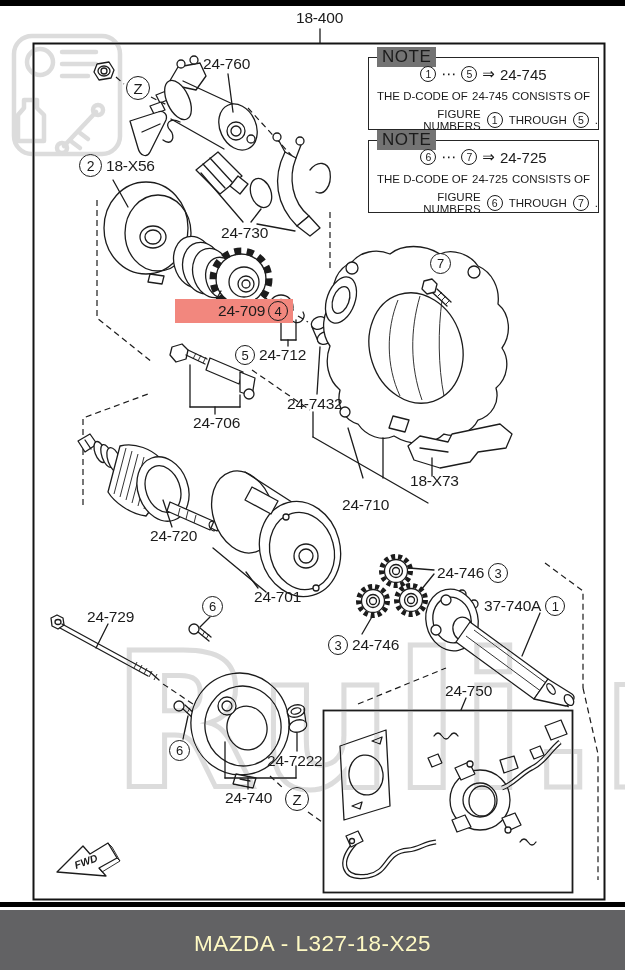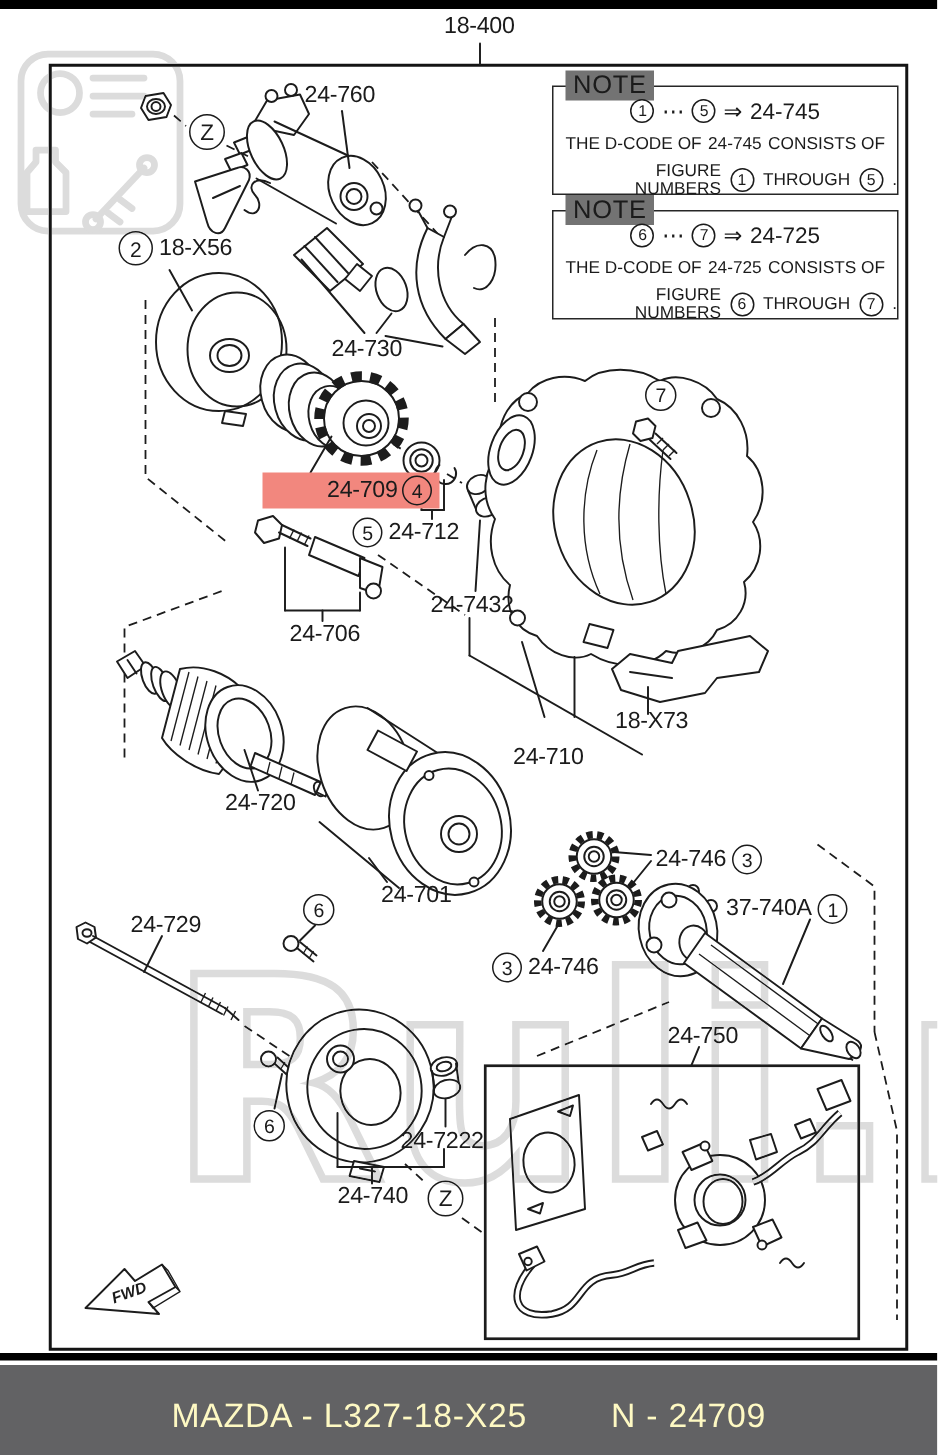--- a/index.html
+++ b/index.html
@@ -391,21 +391,21 @@
 
   <div class="prow" style="left:126px; top:76px;">
     <span class="co big">Z</span>
   </div>
 
   <div class="prow" style="left:79px; top:154px;">
     <span class="co" style="width:23px;height:23px;font-size:14px;">2</span>
     <span>18-X56</span>
   </div>
 
-  <div class="prow hl" style="left:175px; top:315px; gap:3px;padding-left:43px;">
+  <div class="prow hl" style="left:175px; top:299px; gap:3px;padding-left:43px;">
     <span>24-709</span>
     <span class="co ghost">4</span>
   </div>
 
   <div class="prow" style="left:235px; top:345px;">
     <span class="co">5</span>
     <span>24-712</span>
   </div>
 
   <div class="prow" style="left:430px; top:253px;">
@@ -500,16 +500,15 @@
       <line x1="72" y1="142" x2="80" y2="148"></line>
       <line x1="80" y1="133" x2="88" y2="139"></line>
     </g>
   </svg>
 
   <div class="strip" style="top:0; height:6px;"></div>
   <div class="strip" style="top:902px; height:5px;"></div>
 
   <div class="footer">
     <span>MAZDA - L327-18-X25</span>
-    <span>N - 24709</span>
   </div>
 
 </div>
 
 </body></html>

